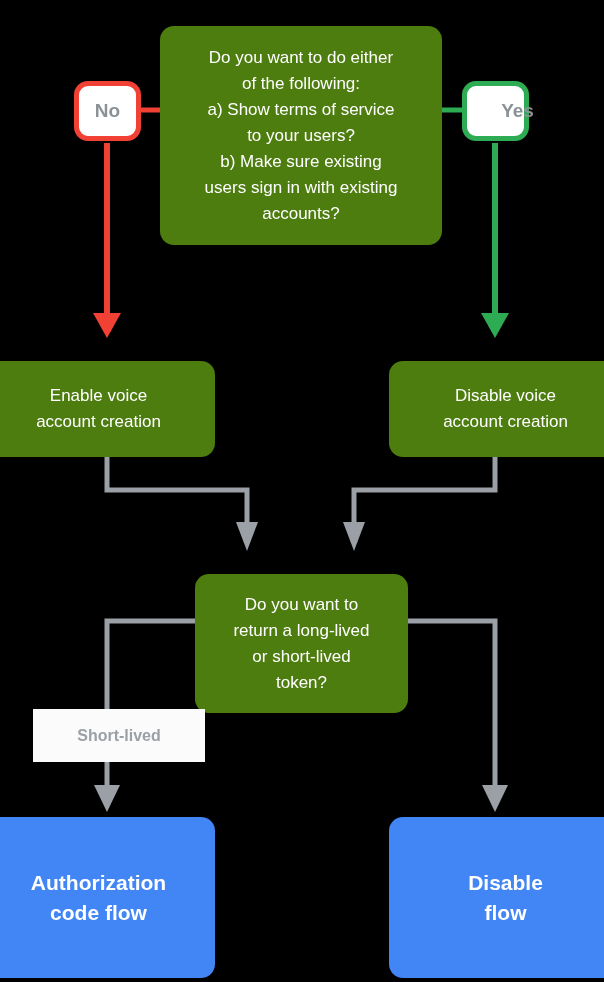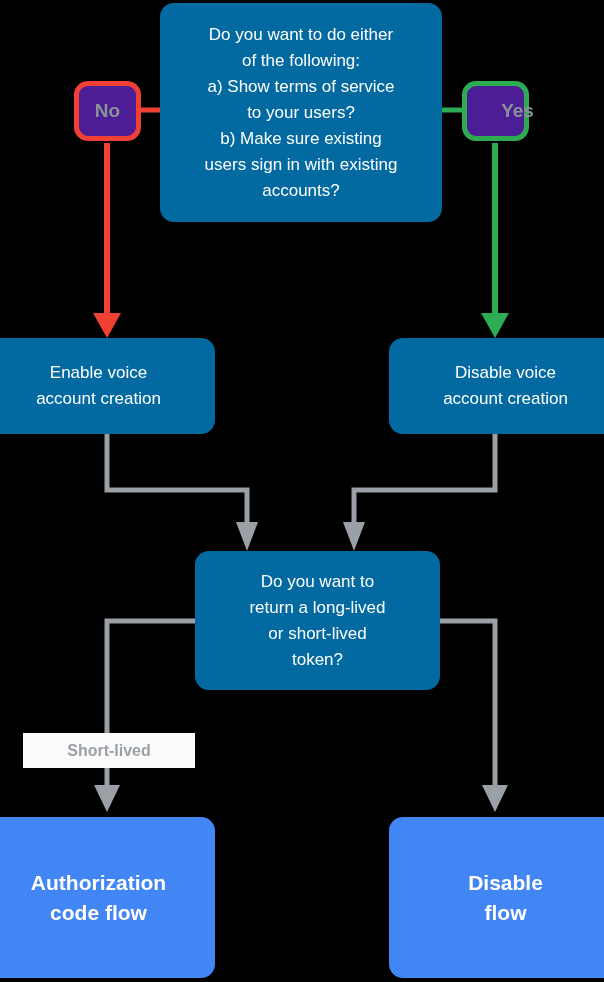--- a/index.html
+++ b/index.html
@@ -17,37 +17,38 @@
   }
   .node {
     position: absolute;
     box-sizing: border-box;
     display: flex;
     align-items: center;
     justify-content: center;
     text-align: center;
   }
   .gray-box {
-    background: #0369a1;
+    background: #4d7c0f;
     border-radius: 14px;
     color: #ffffff;
     font-size: 17px;
     line-height: 26px;
     padding: 6px 20px;
+    margin-top: 23px;
   }
   .blue-box {
     background: #4285f4;
     border-radius: 14px;
     color: #ffffff;
     font-size: 21px;
     font-weight: bold;
     line-height: 30px;
   }
   .badge {
-    background: #4c1d95;
+    background: #ffffff;
     border-radius: 14px;
     font-size: 19px;
     font-weight: bold;
     color: #8a9197;
     box-sizing: border-box;
   }
   .badge-no { border: 5px solid #f04134; }
   .badge-yes { border: 5px solid #2eac53; padding-left: 44px; }
   .edge-label {
     position: absolute;
@@ -132,28 +133,28 @@
   <div class="node gray-box" style="left:-18px; top:338px; width:233px; height:96px;">
     <span class="node-text">Enable voice
 account creation</span>
   </div>
 
   <div class="node gray-box" style="left:389px; top:338px; width:233px; height:96px;">
     <span class="node-text">Disable voice
 account creation</span>
   </div>
 
-  <div class="node gray-box" style="left:195px; top:551px; width:245px; height:139px;">
+  <div class="node gray-box" style="left:195px; top:551px; width:213px; height:139px;">
     <span class="node-text">Do you want to
 return a long-lived
 or short-lived
 token?</span>
   </div>
 
-  <div class="edge-label" style="left:23px; top:709px; width:172px; height:35px;margin-top:24px;">
+  <div class="edge-label" style="left:33px; top:709px; width:172px; height:53px;">
     <span>Short-lived</span>
   </div>
 
 
   <div class="node blue-box" style="left:-18px; top:817px; width:233px; height:161px;">
     <span class="node-text">Authorization
 code flow</span>
   </div>
 
   <div class="node blue-box" style="left:389px; top:817px; width:233px; height:161px;">

